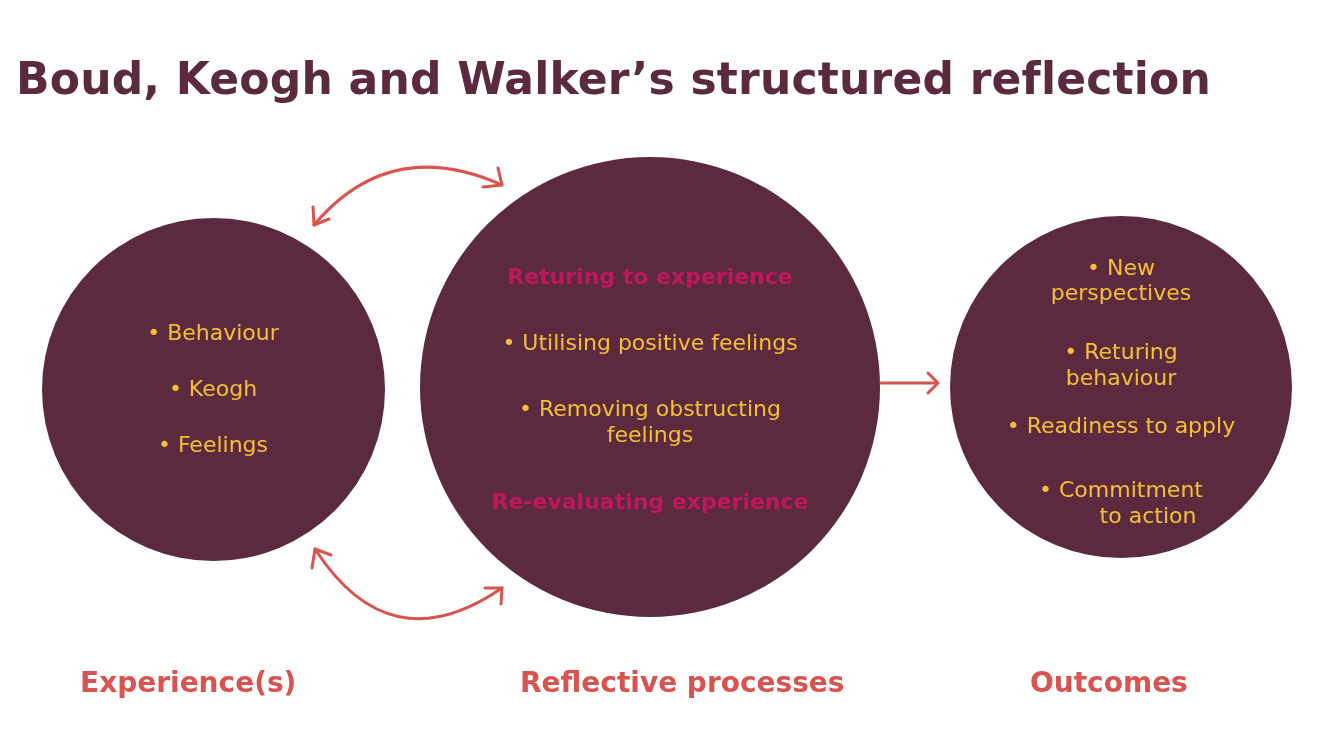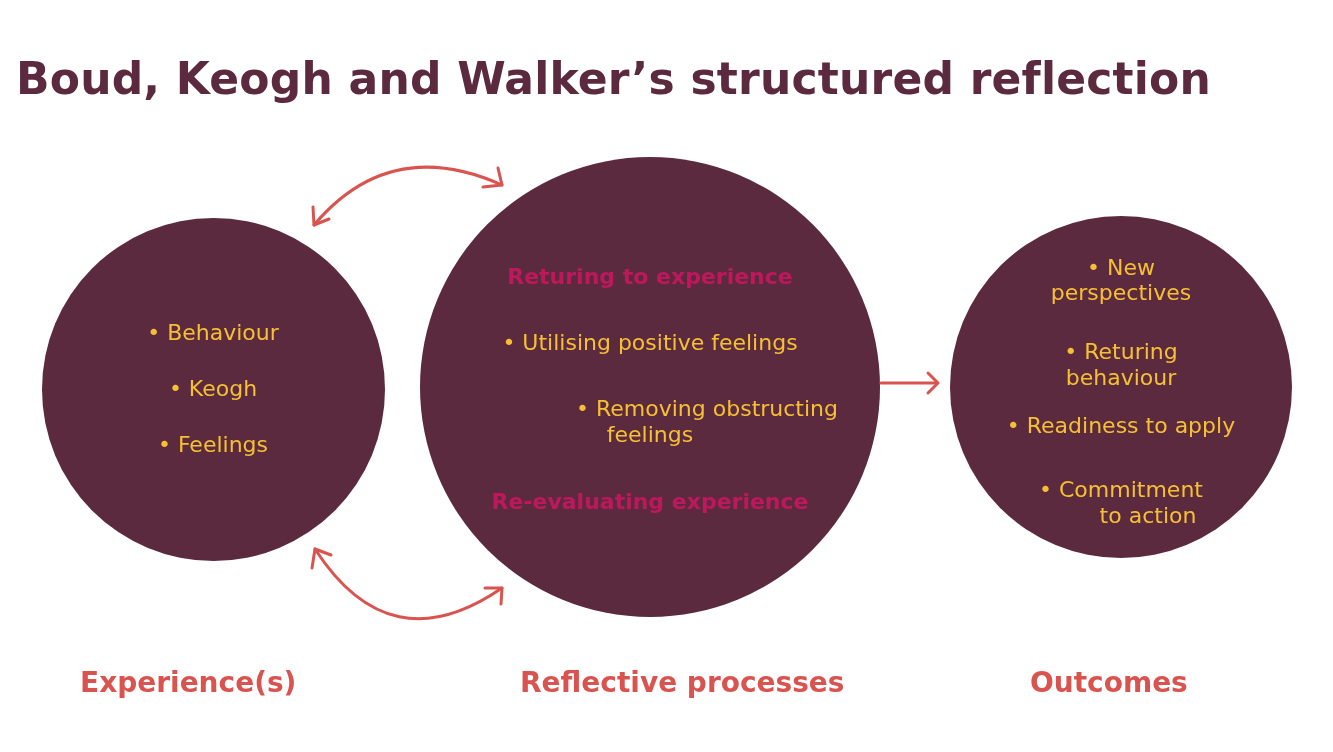--- a/index.html
+++ b/index.html
@@ -45,21 +45,21 @@
     <path d="M928,373 L938,383 L928,393"></path>
   </g>
 </svg>
 
 <div class="txt yellow" style="left:113px; width:200px; top:320px;">• Behaviour</div>
 <div class="txt yellow" style="left:113px; width:200px; top:376px;">• Keogh</div>
 <div class="txt yellow" style="left:113px; width:200px; top:432px;">• Feelings</div>
 
 <div class="txt white" style="left:450px; width:400px; top:264px;">Returing to experience</div>
 <div class="txt yellow" style="left:450px; width:400px; top:330px;">• Utilising positive feelings</div>
-<div class="txt yellow" style="left:438px; width:400px; top:396px;text-align:right;">• Removing obstructing</div>
+<div class="txt yellow" style="left:450px; width:400px; top:396px;">• Removing obstructing</div>
 <div class="txt yellow" style="left:450px; width:400px; top:422px;">feelings</div>
 <div class="txt white" style="left:450px; width:400px; top:489px;">Re-evaluating experience</div>
 
 <div class="txt yellow" style="left:971px; width:300px; top:255px;">• New</div>
 <div class="txt yellow" style="left:971px; width:300px; top:280px;">perspectives</div>
 <div class="txt yellow" style="left:971px; width:300px; top:339px;">• Returing</div>
 <div class="txt yellow" style="left:971px; width:300px; top:365px;">behaviour</div>
 <div class="txt yellow" style="left:971px; width:300px; top:413px;">• Readiness to apply</div>
 <div class="txt yellow" style="left:971px; width:300px; top:477px;">• Commitment</div>
 <div class="txt yellow" style="left:998px; width:300px; top:503px;">to action</div>

